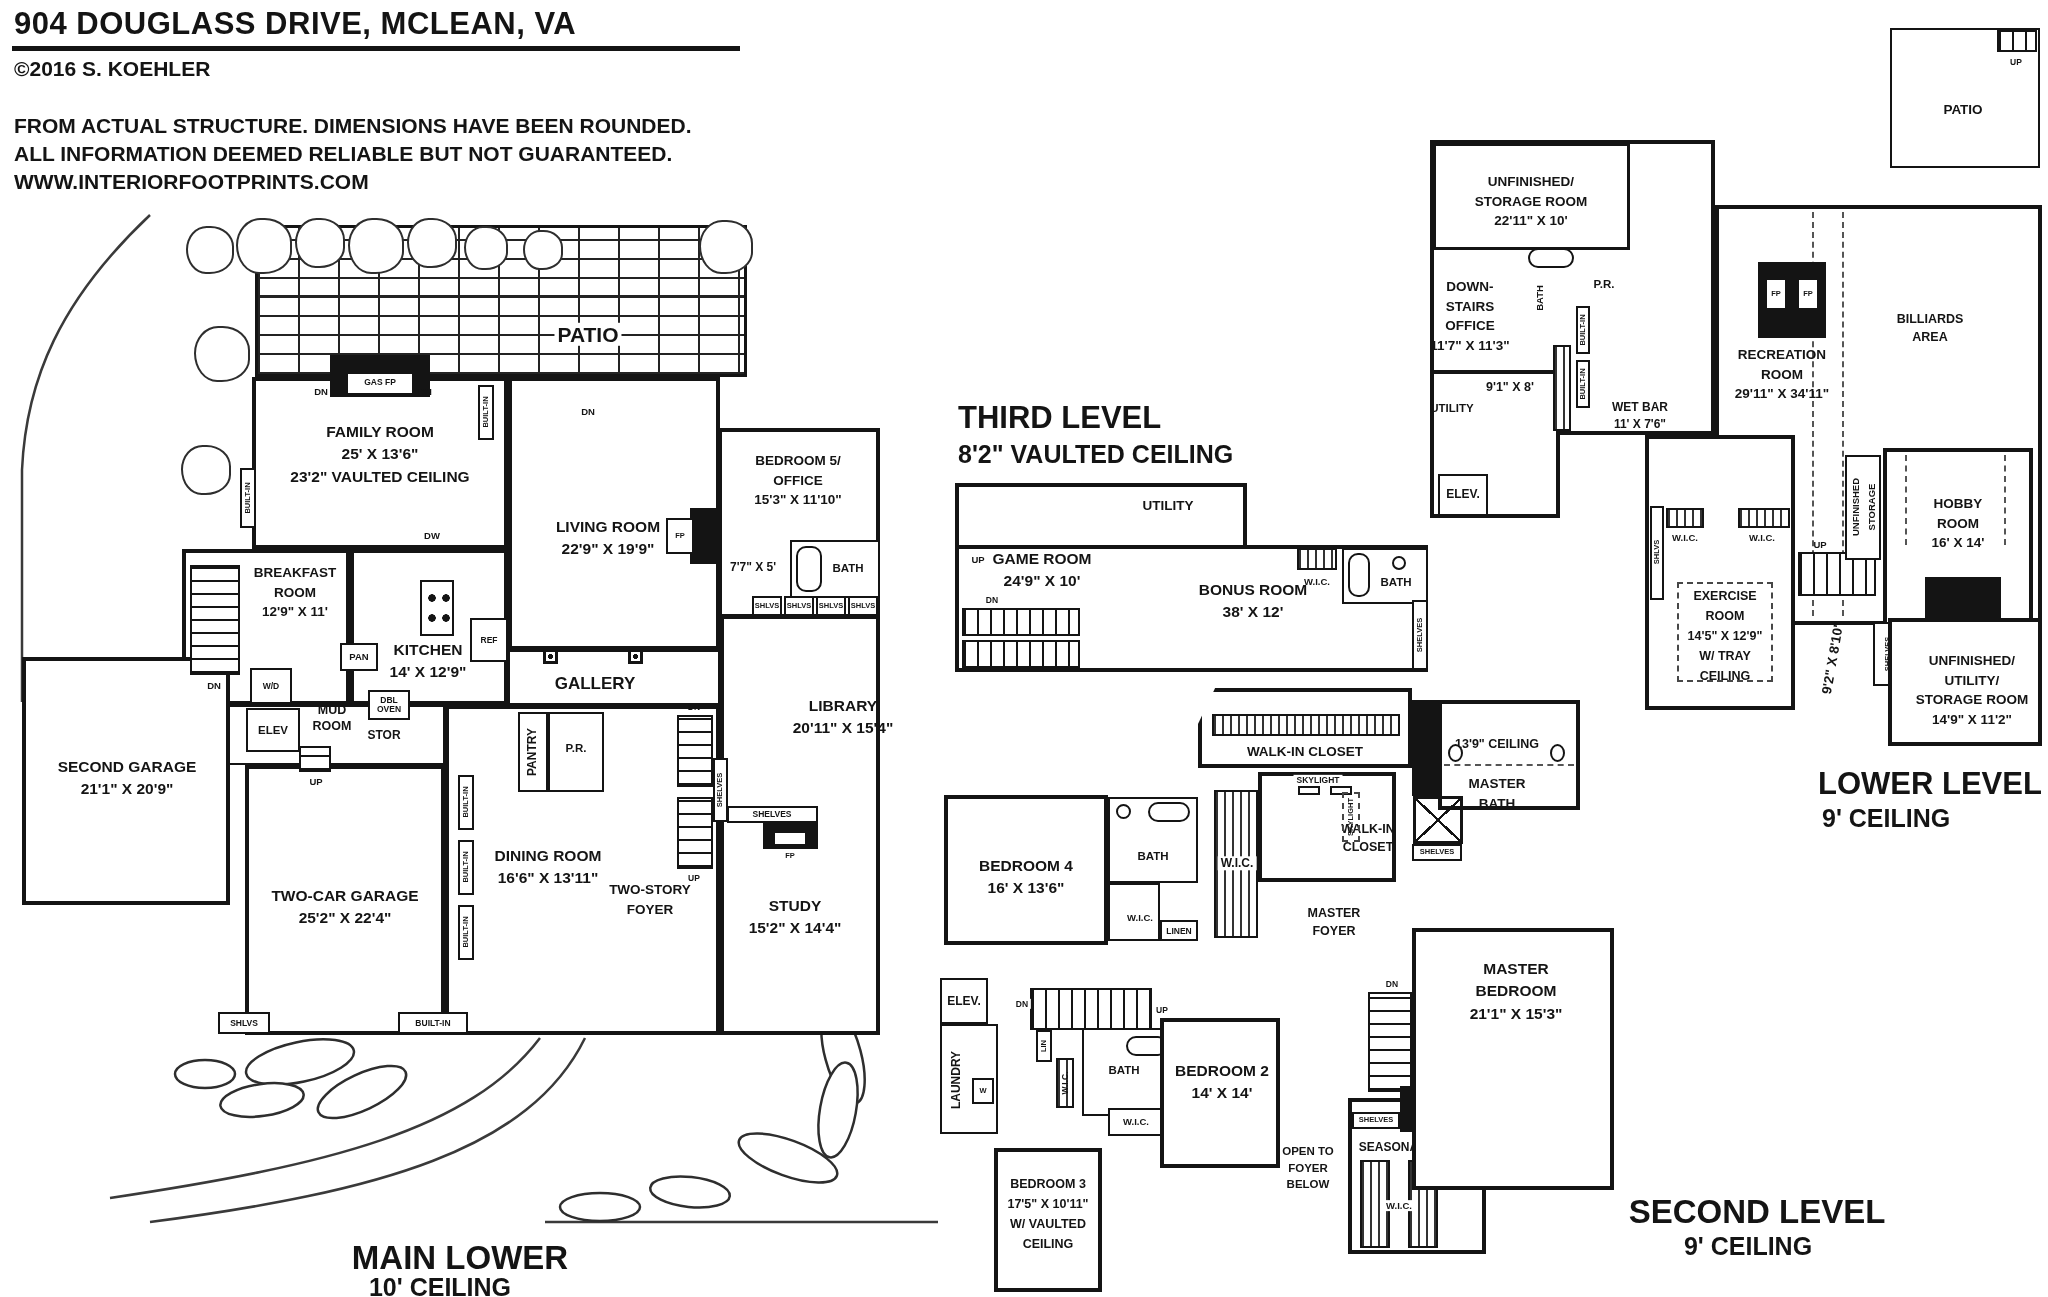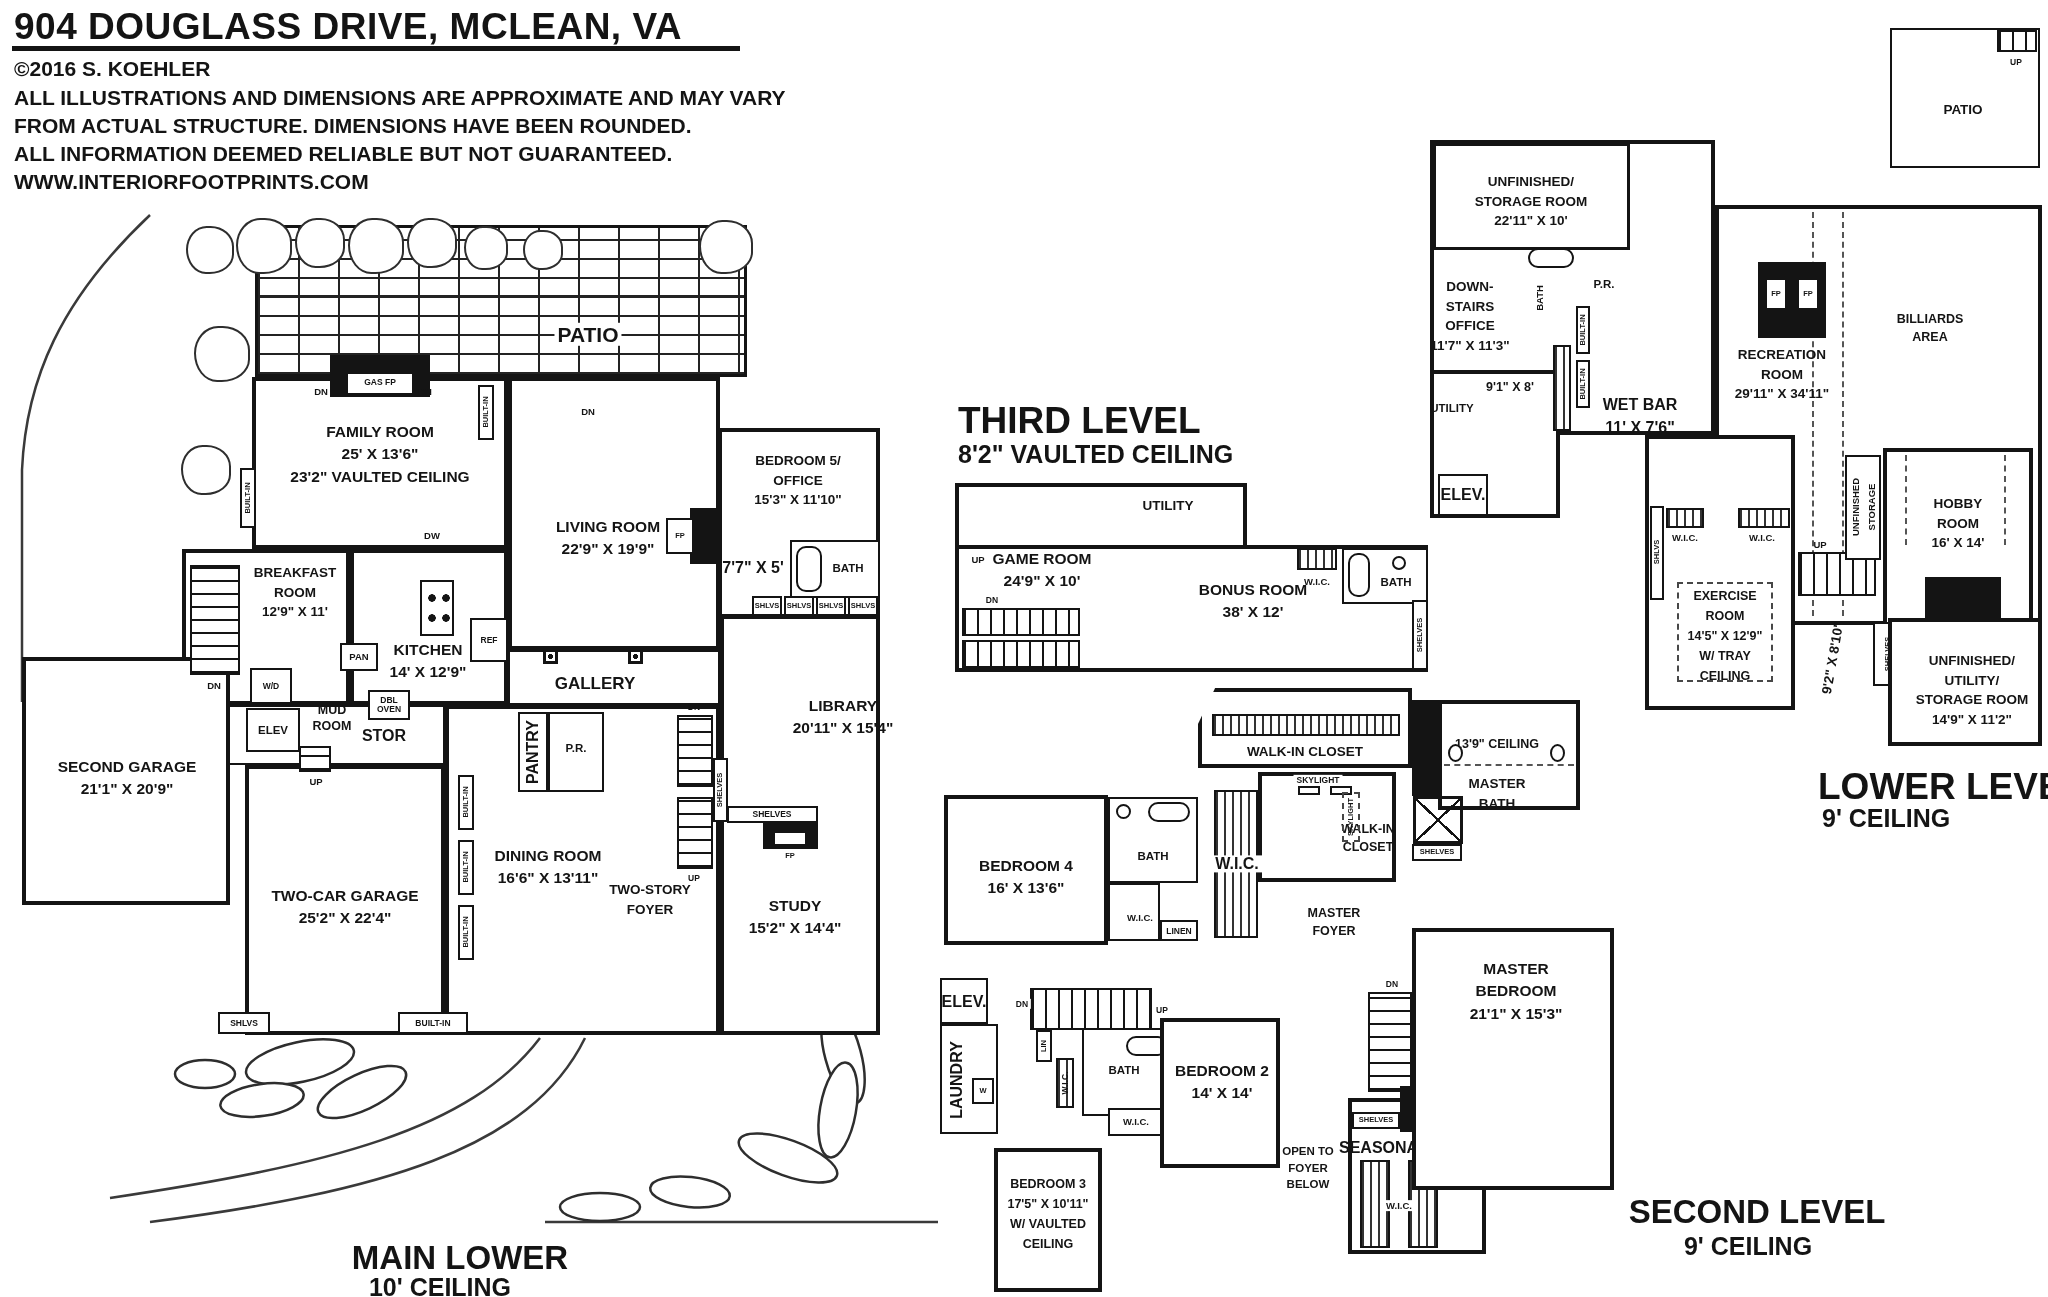--- a/index.html
+++ b/index.html
@@ -12,23 +12,23 @@
   .blk{position:absolute;background:#141414}
   .white{position:absolute;background:#fff;border:2px solid #141414}
   .lbl{position:absolute;transform:translate(-50%,-50%);font-weight:700;text-align:center;
        line-height:1.45;white-space:nowrap}
   .lblL{position:absolute;font-weight:700;white-space:nowrap}
   .ln{display:block}
   .v{writing-mode:vertical-rl;transform:translate(-50%,-50%) rotate(180deg)}
   .rot80{transform:translate(-50%,-50%) rotate(-80deg)}
   .wrap{white-space:normal}
   .chip{background:#fff;padding:0 3px}
-  .s7{font-size:7.5px}.s8{font-size:8.5px}.s9{font-size:9.5px}.s10{font-size:16px}
+  .s7{font-size:7.5px}.s8{font-size:8.5px}.s9{font-size:9.5px}.s10{font-size:12px}
   .s11{font-size:11.5px}.s12{font-size:12.5px}.s13{font-size:13.5px}.s15{font-size:15.5px}
-  .s16{font-size:17px}.s20{font-size:21px}.s24{font-size:25px}.s30{font-size:37px}.s32{font-size:33px}
+  .s16{font-size:17px}.s20{font-size:21px}.s24{font-size:25px}.s30{font-size:31px}.s32{font-size:33px}
   .brick{position:absolute;border:3px solid #141414;background-color:#fff;
     background-image:repeating-linear-gradient(0deg,#232323 0 2.5px,transparent 2.5px 19px),
                      repeating-linear-gradient(90deg,#232323 0 2.5px,transparent 2.5px 40px)}
   .stairH{position:absolute;border:2.5px solid #141414;
     background:repeating-linear-gradient(90deg,#141414 0 2px,#fff 2px 13px)}
   .stairV{position:absolute;border:2.5px solid #141414;
     background:repeating-linear-gradient(0deg,#141414 0 2px,#fff 2px 13px)}
   .hatch{position:absolute;border:2px solid #141414;
     background:repeating-linear-gradient(90deg,#333 0 1.8px,#fff 1.8px 8px)}
   .tree{position:absolute;border:2.5px solid #2e2e2e;background:#fff;
@@ -52,21 +52,20 @@
   .logo .mls{position:absolute;left:149px;top:31px;color:#b9babc;font-size:21px;letter-spacing:5px;font-weight:400}
 </style>
 </head>
 <body>
 
 <div class="canvas">
 
   <div class="lblL s30" style="left:14px;top:6px;letter-spacing:.5px">904 DOUGLASS DRIVE, MCLEAN, VA</div>
   <div class="underbar" style="left:12px;top:46px;width:728px;height:5px"></div>
   <div class="lblL s20" style="left:14px;top:57px">©2016 S. KOEHLER</div>
-  <div class="lblL s20" style="left:14px;top:86px">ALL ILLUSTRATIONS AND DIMENSIONS ARE APPROXIMATE AND MAY VARY</div>
   <div class="lblL s20" style="left:14px;top:114px">FROM ACTUAL STRUCTURE. DIMENSIONS HAVE BEEN ROUNDED.</div>
   <div class="lblL s20" style="left:14px;top:142px">ALL INFORMATION DEEMED RELIABLE BUT NOT GUARANTEED.</div>
   <div class="lblL s20" style="left:14px;top:170px">WWW.INTERIORFOOTPRINTS.COM</div>
 
   <svg class="abs" style="left:0;top:0;width:2048px;height:1297px;pointer-events:none" viewBox="0 0 2048 1297">
     <path d="M150 215 C 60 300, 26 380, 22 470 L 22 702" fill="none" stroke="#3a3a3a" stroke-width="2.5"></path>
     <path d="M540 1038 C 470 1130, 330 1165, 110 1198" fill="none" stroke="#3a3a3a" stroke-width="2.5"></path>
     <path d="M585 1038 C 530 1150, 380 1192, 150 1222" fill="none" stroke="#3a3a3a" stroke-width="2.5"></path>
     <path d="M545 1222 L 938 1222" fill="none" stroke="#3a3a3a" stroke-width="2.5"></path>
     <ellipse cx="300" cy="1062" rx="55" ry="20" transform="rotate(-12 300 1062)" fill="#fff" stroke="#2e2e2e" stroke-width="2.5"></ellipse>

